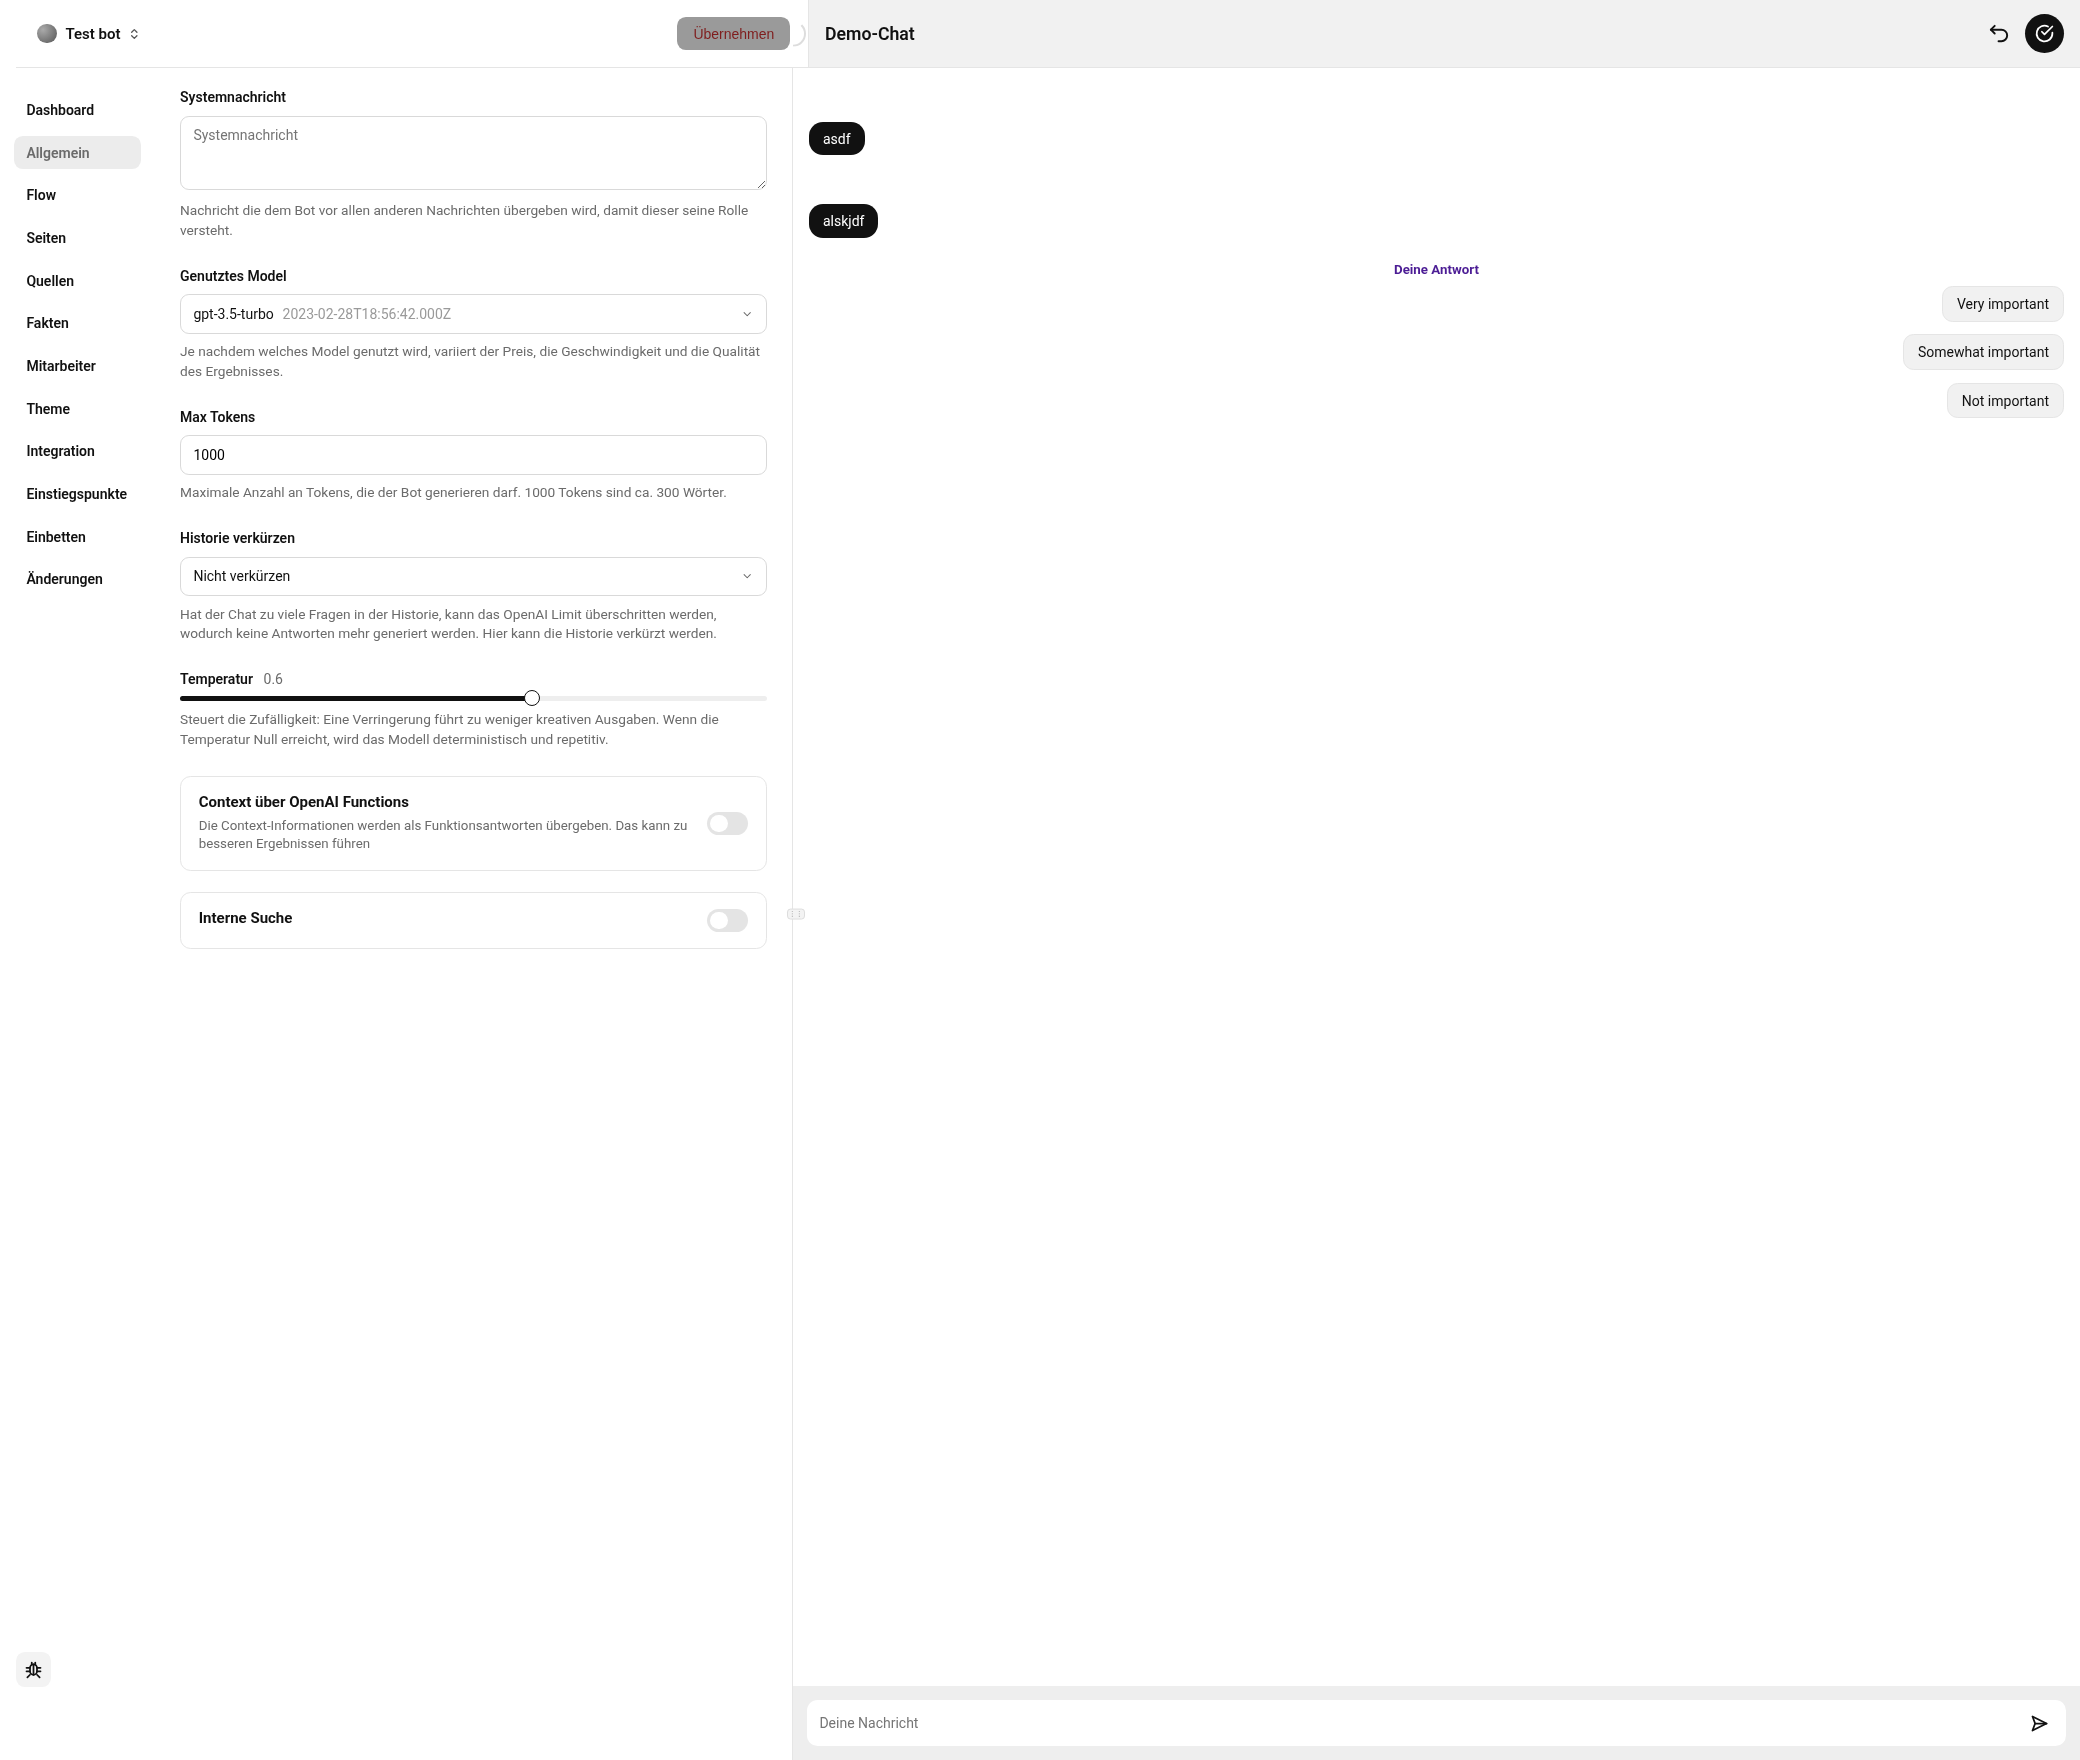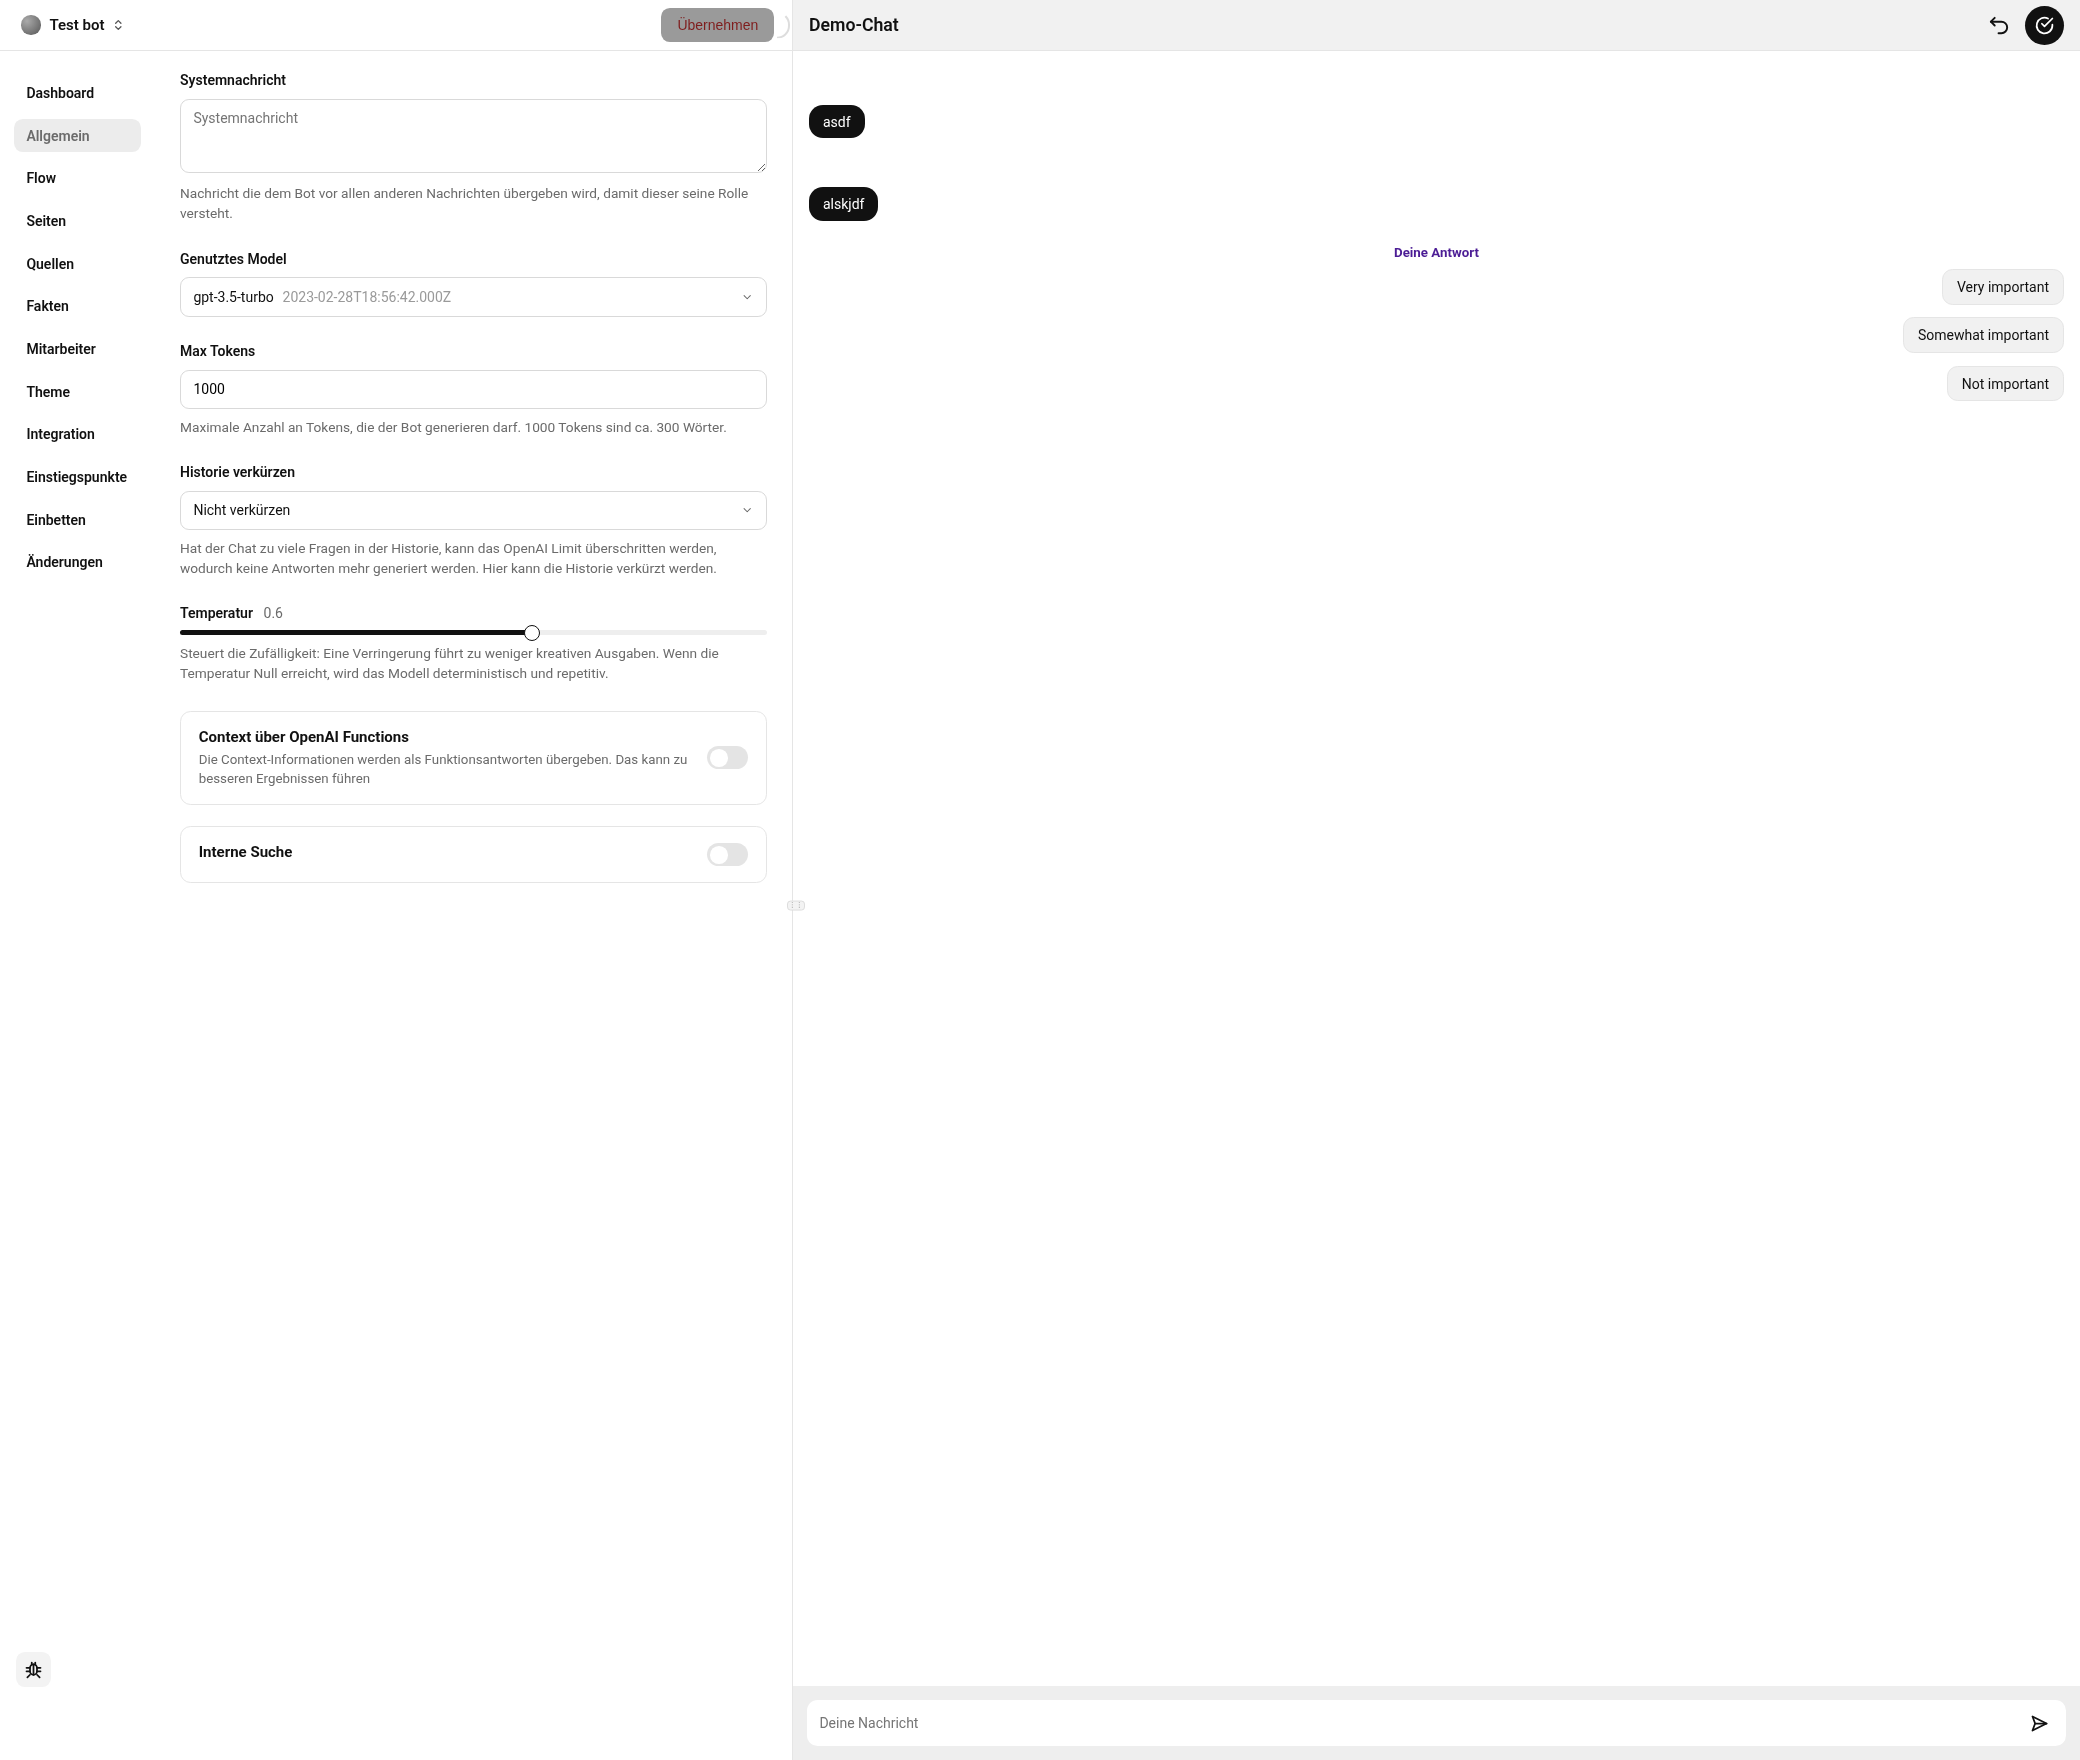--- a/index.html
+++ b/index.html
@@ -1,20 +1,20 @@
 <!DOCTYPE html>
 <html><head>
 <meta charset="utf-8">
 <style>
 * { box-sizing: border-box; margin: 0; padding: 0; }
 html, body { height: 100%; font-family: -apple-system, BlinkMacSystemFont, "Segoe UI", Roboto, sans-serif; font-size: 14px; color: #111; }
 body { display: flex; flex-direction: column; overflow: hidden; background: #fff; }
 
 
-.topbar { display: flex; height: 51px; border-bottom: 0.9px solid #e5e5e5; }
+.topbar { display: flex; height: 68px; border-bottom: 0.9px solid #e5e5e5; margin-left: 16px; }
 .topbar-left { flex: 0 0 792px; display: flex; align-items: center; justify-content: space-between; padding: 0 17.7px 0 21px; }
 .bot-select { display: flex; align-items: center; gap: 8.9px; }
 .bot-avatar { width: 19.5px; height: 19.5px; border-radius: 50%; background: radial-gradient(circle at 30% 30%, #aaa, #555); }
 .bot-name { font-weight: 600; font-size: 15px; }
 .bot-chevrons { font-size: 10.6px; color: #555; }
 .apply-wrap { position: relative; }
 .apply-btn { background: #9a9a9a; color: #7f1d1d; border: none; border-radius: 8.9px; padding: 8.9px 16px; font-size: 14px; font-weight: 500; cursor: pointer; }
 .spinner-chunk { position: absolute; right: -16px; top: 50%; transform: translateY(-50%); width: 26.6px; height: 26.6px; border: 2.7px solid #ddd; border-top-color: transparent; border-radius: 50%; clip-path: inset(0 0 0 50%); }
 
 .topbar-right { flex: 1; display: flex; align-items: center; justify-content: space-between; padding: 0 16px; background: #f1f1f1; border-left: 0.9px solid #e5e5e5; }
@@ -142,20 +142,21 @@
         <span>
           <span>gpt-3.5-turbo</span>
           <span class="model-date">2023-02-28T18:56:42.000Z</span>
         </span>
         <span class="chev-down">
           <svg width="12.4" height="12.4" viewBox="0 0 24 24" fill="none" stroke="currentColor" stroke-width="2" stroke-linecap="round" stroke-linejoin="round">
               <path d="M6 9l6 6 6-6"></path>
             </svg>
         </span>
       </div>
+      <div class="field-help">Je nachdem welches Model genutzt wird, variiert der Preis, die Geschwindigkeit und die Qualität des Ergebnisses.</div>
     </div>
 
     <div class="field">
       <label class="field-label">Max Tokens</label>
       <input class="input" value="1000" style="">
       <div class="field-help">Maximale Anzahl an Tokens, die der Bot generieren darf. 1000 Tokens sind ca. 300 Wörter.</div>
     </div>
 
     <div class="field">
       <label class="field-label">Historie verkürzen</label>

